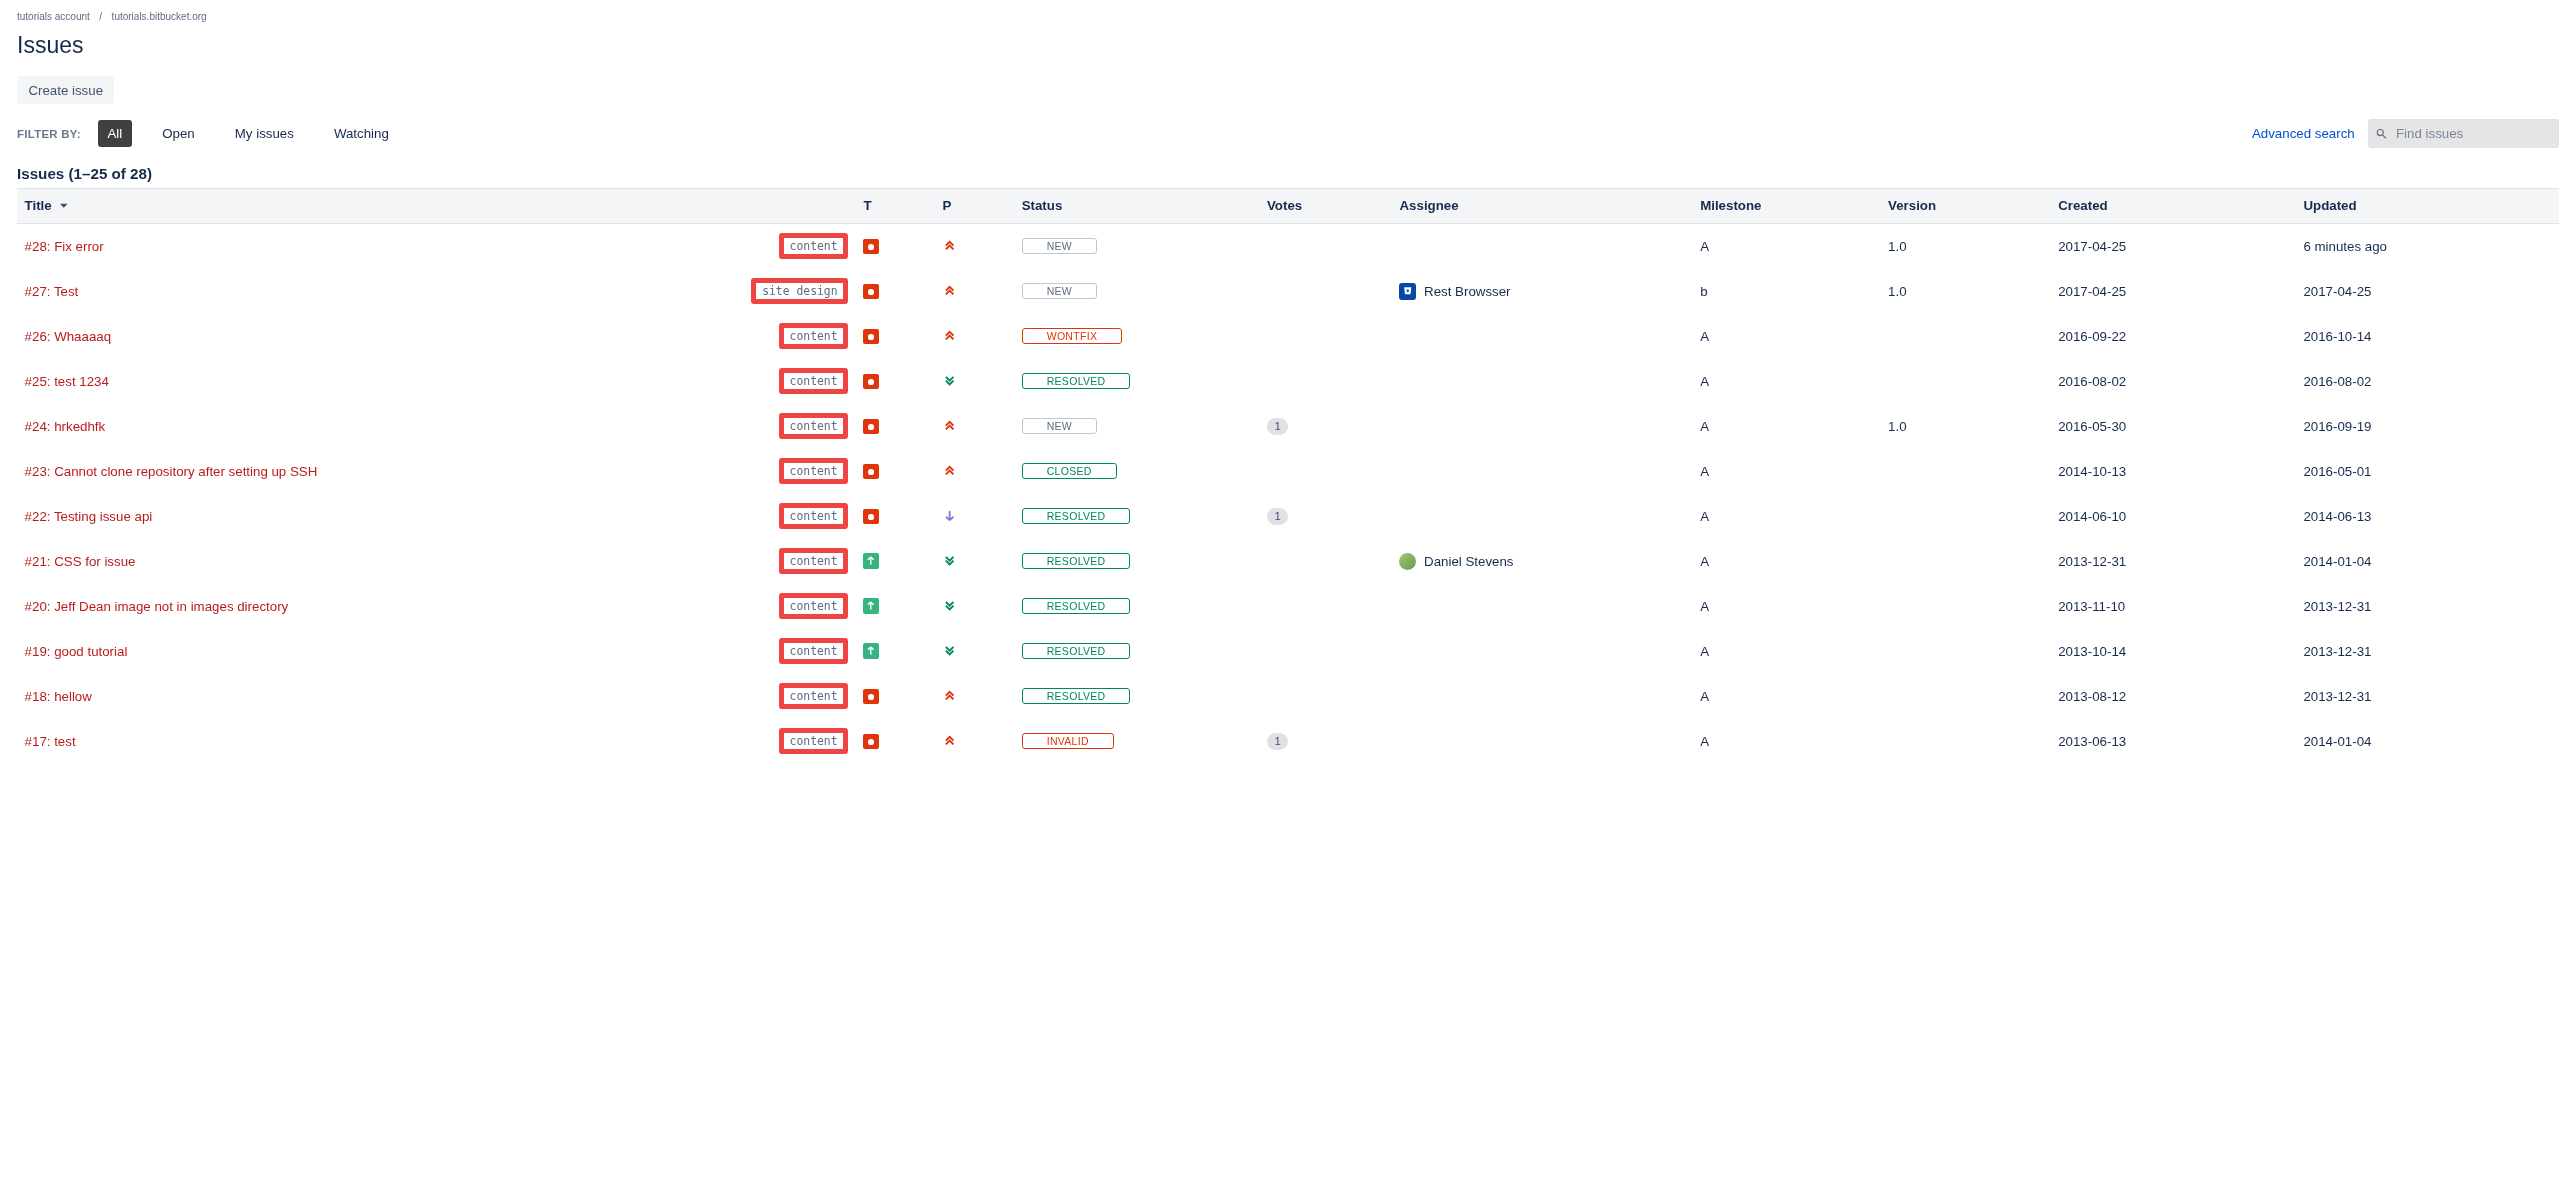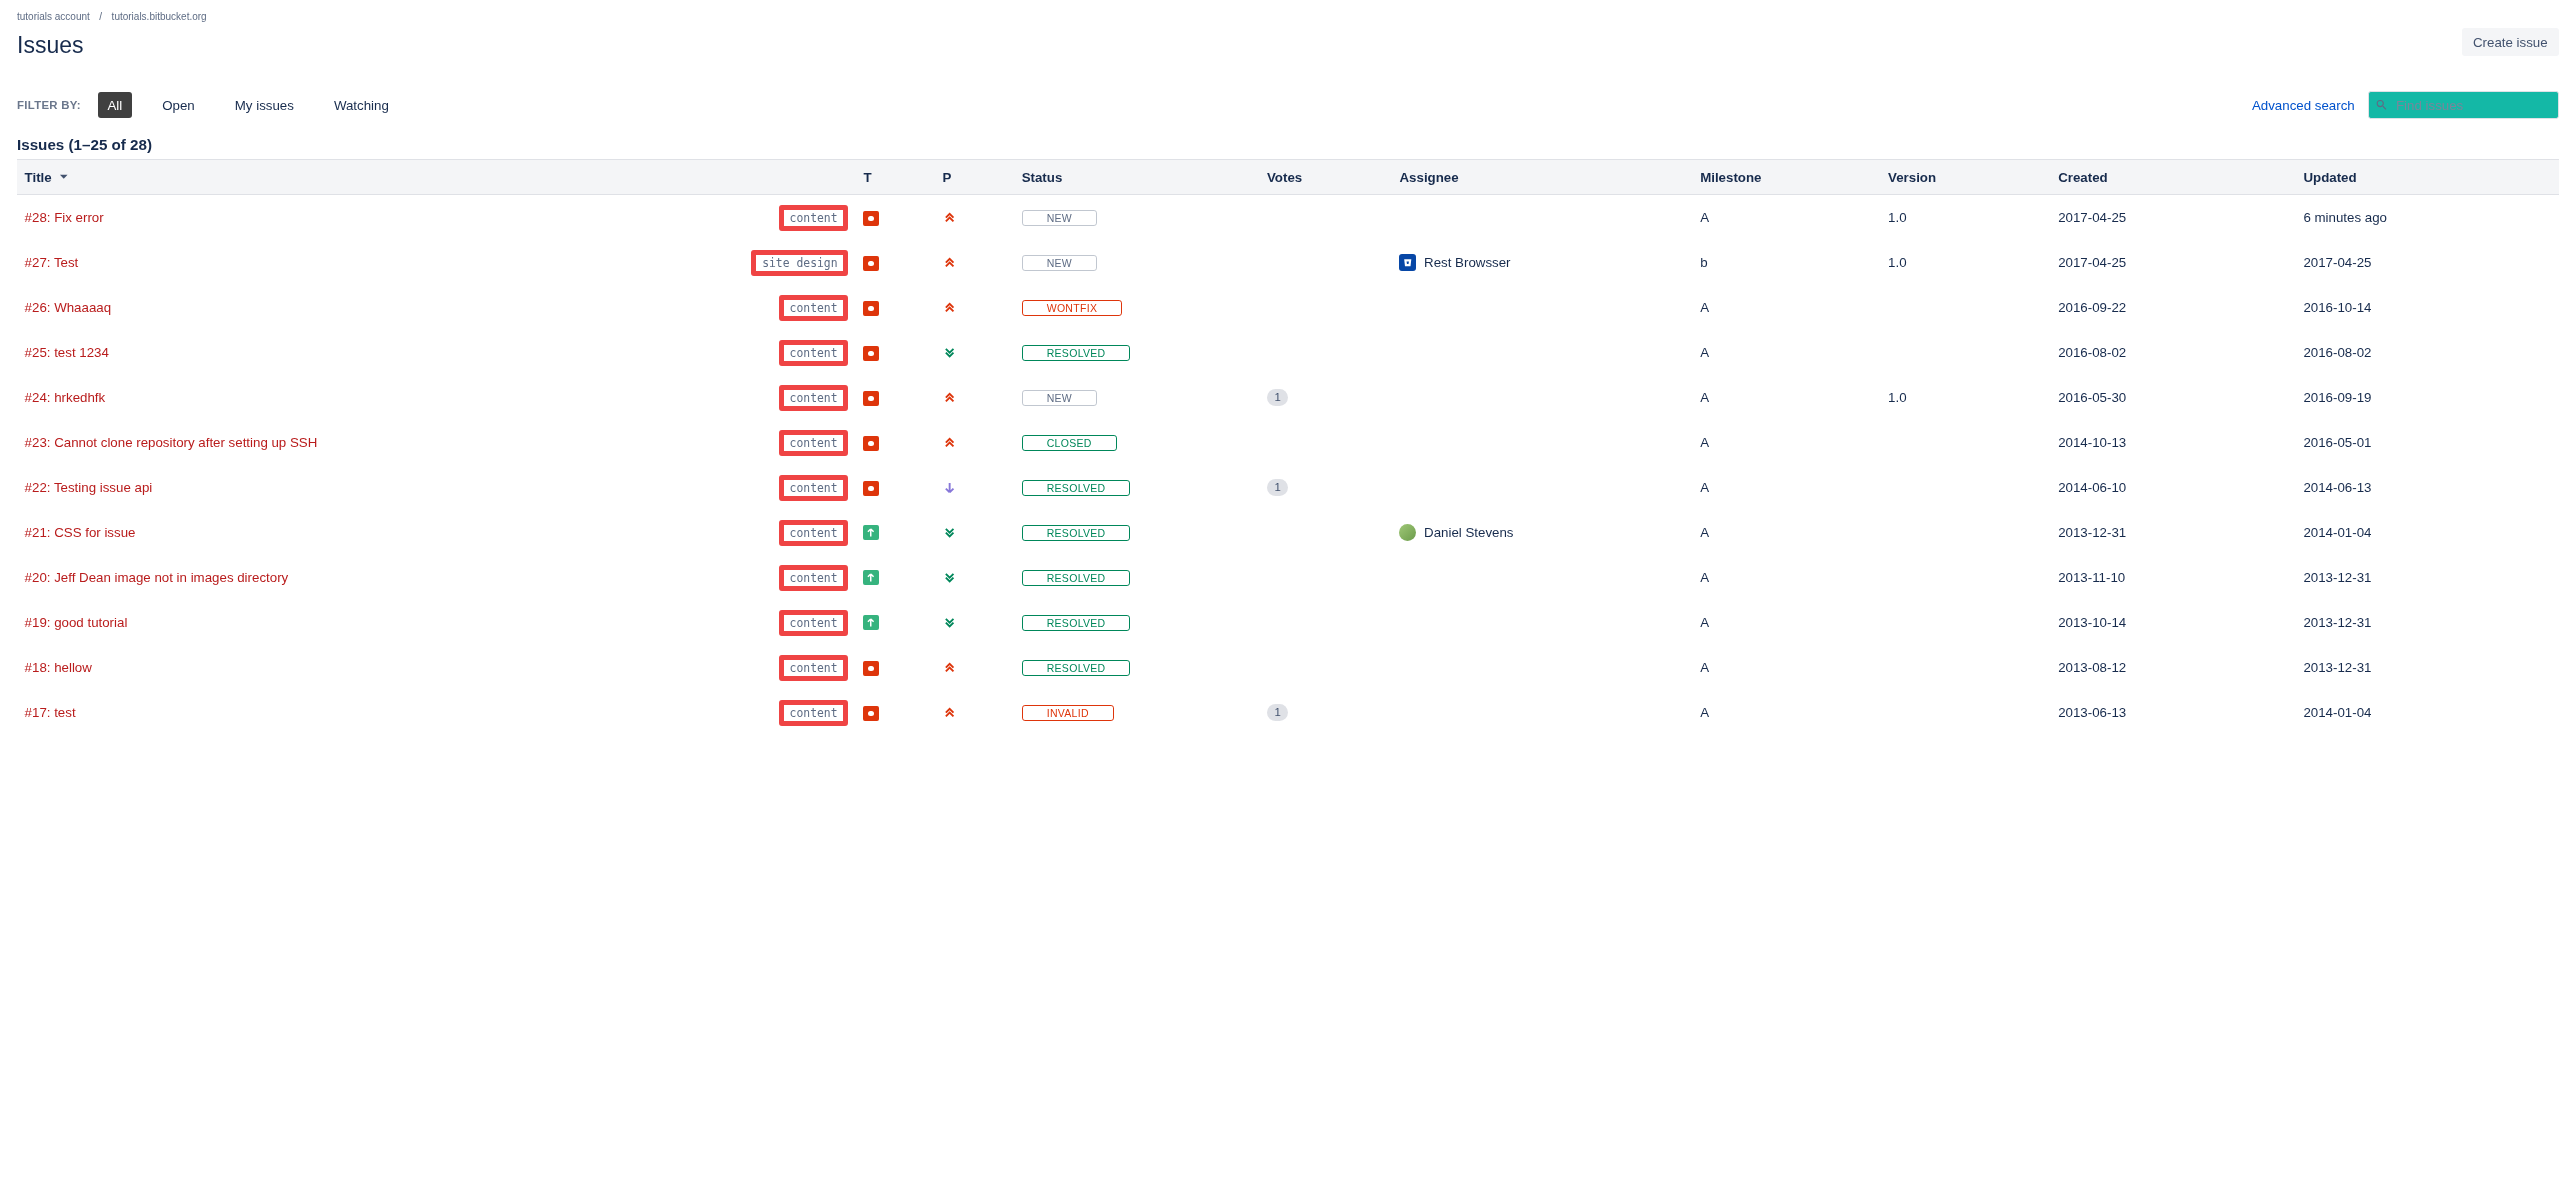--- a/index.html
+++ b/index.html
@@ -8,38 +8,38 @@
     margin: 0;
     padding: 11.4px 17px;
     color: #172B4D;
     font-size: 13.3px;
     background: #fff;
   }
   a { color: #0052CC; text-decoration: none; }
   .breadcrumbs { color: #5E6C84; font-size: 10px; margin-bottom: 5.7px; display:flex; align-items:center; gap:9.5px;}
   .breadcrumbs span { color:#5E6C84;}
   .breadcrumbs .sep { color:#5E6C84; }
-  .header-row { display:flex; justify-content:space-between; align-items:flex-start; }
+  .header-row { display:flex; justify-content:space-between; align-items:flex-start;flex-direction:column; }
   h1.page-title { font-size: 23px; font-weight:500; margin: 3.8px 0 17px 0; color:#172B4D;}
   .create-btn {
     background:#f4f5f7; border:none; border-radius:2.9px; padding:6.7px 11.4px;
     color:#42526E; font-size:13.3px; cursor:pointer;
   }
   .filter-bar { display:flex; align-items:center; justify-content:space-between; margin: 15.2px 0 17px 0;}
   .filter-left { display:flex; align-items:center; gap:17px;}
   .filter-label { color:#6B778C; font-size:11.4px; font-weight:600; letter-spacing:0.3px; text-transform:uppercase;}
   .filter-tabs { display:flex; align-items:center; gap:21px;}
   .filter-tab { color:#172B4D; cursor:pointer; padding:5.7px 9.5px; border-radius:2.9px; font-size:13.3px;}
   .filter-tab.active { background:#404040; color:#fff;}
   .filter-right { display:flex; align-items:center; gap:13.3px;}
   .adv-search { color:#0052CC; font-size:13.3px; }
   .search-box { position:relative; }
   .search-box input {
     border:1px solid #dfe1e6; border-radius:2.9px; padding:5.7px 7.6px 5.7px 27px;
-    font-size:13.3px; width:191px; color:#172B4D; background:#14b8a6;
+    font-size:13.3px; width:191px; color:#172B4D; background:#e5e5e5;
   }
   .search-box input::placeholder{ color:#7A869A;}
   .search-box svg { position:absolute; left:6.7px; top:50%; transform:translateY(-50%); fill:#5E6C84;}
   .count-heading { font-size:15.2px; font-weight:600; color:#172B4D; margin:9.5px 0 5.7px 0;}
   table.issues { width:100%; border-collapse:collapse; }
   table.issues thead th {
     text-align:left; font-weight:600; color:#172B4D; padding:9.5px 7.6px;
     background:#f4f5f7; border-top:1px solid #dfe1e6; border-bottom:1.9px solid #dfe1e6;
     font-size:13.3px;
   }

